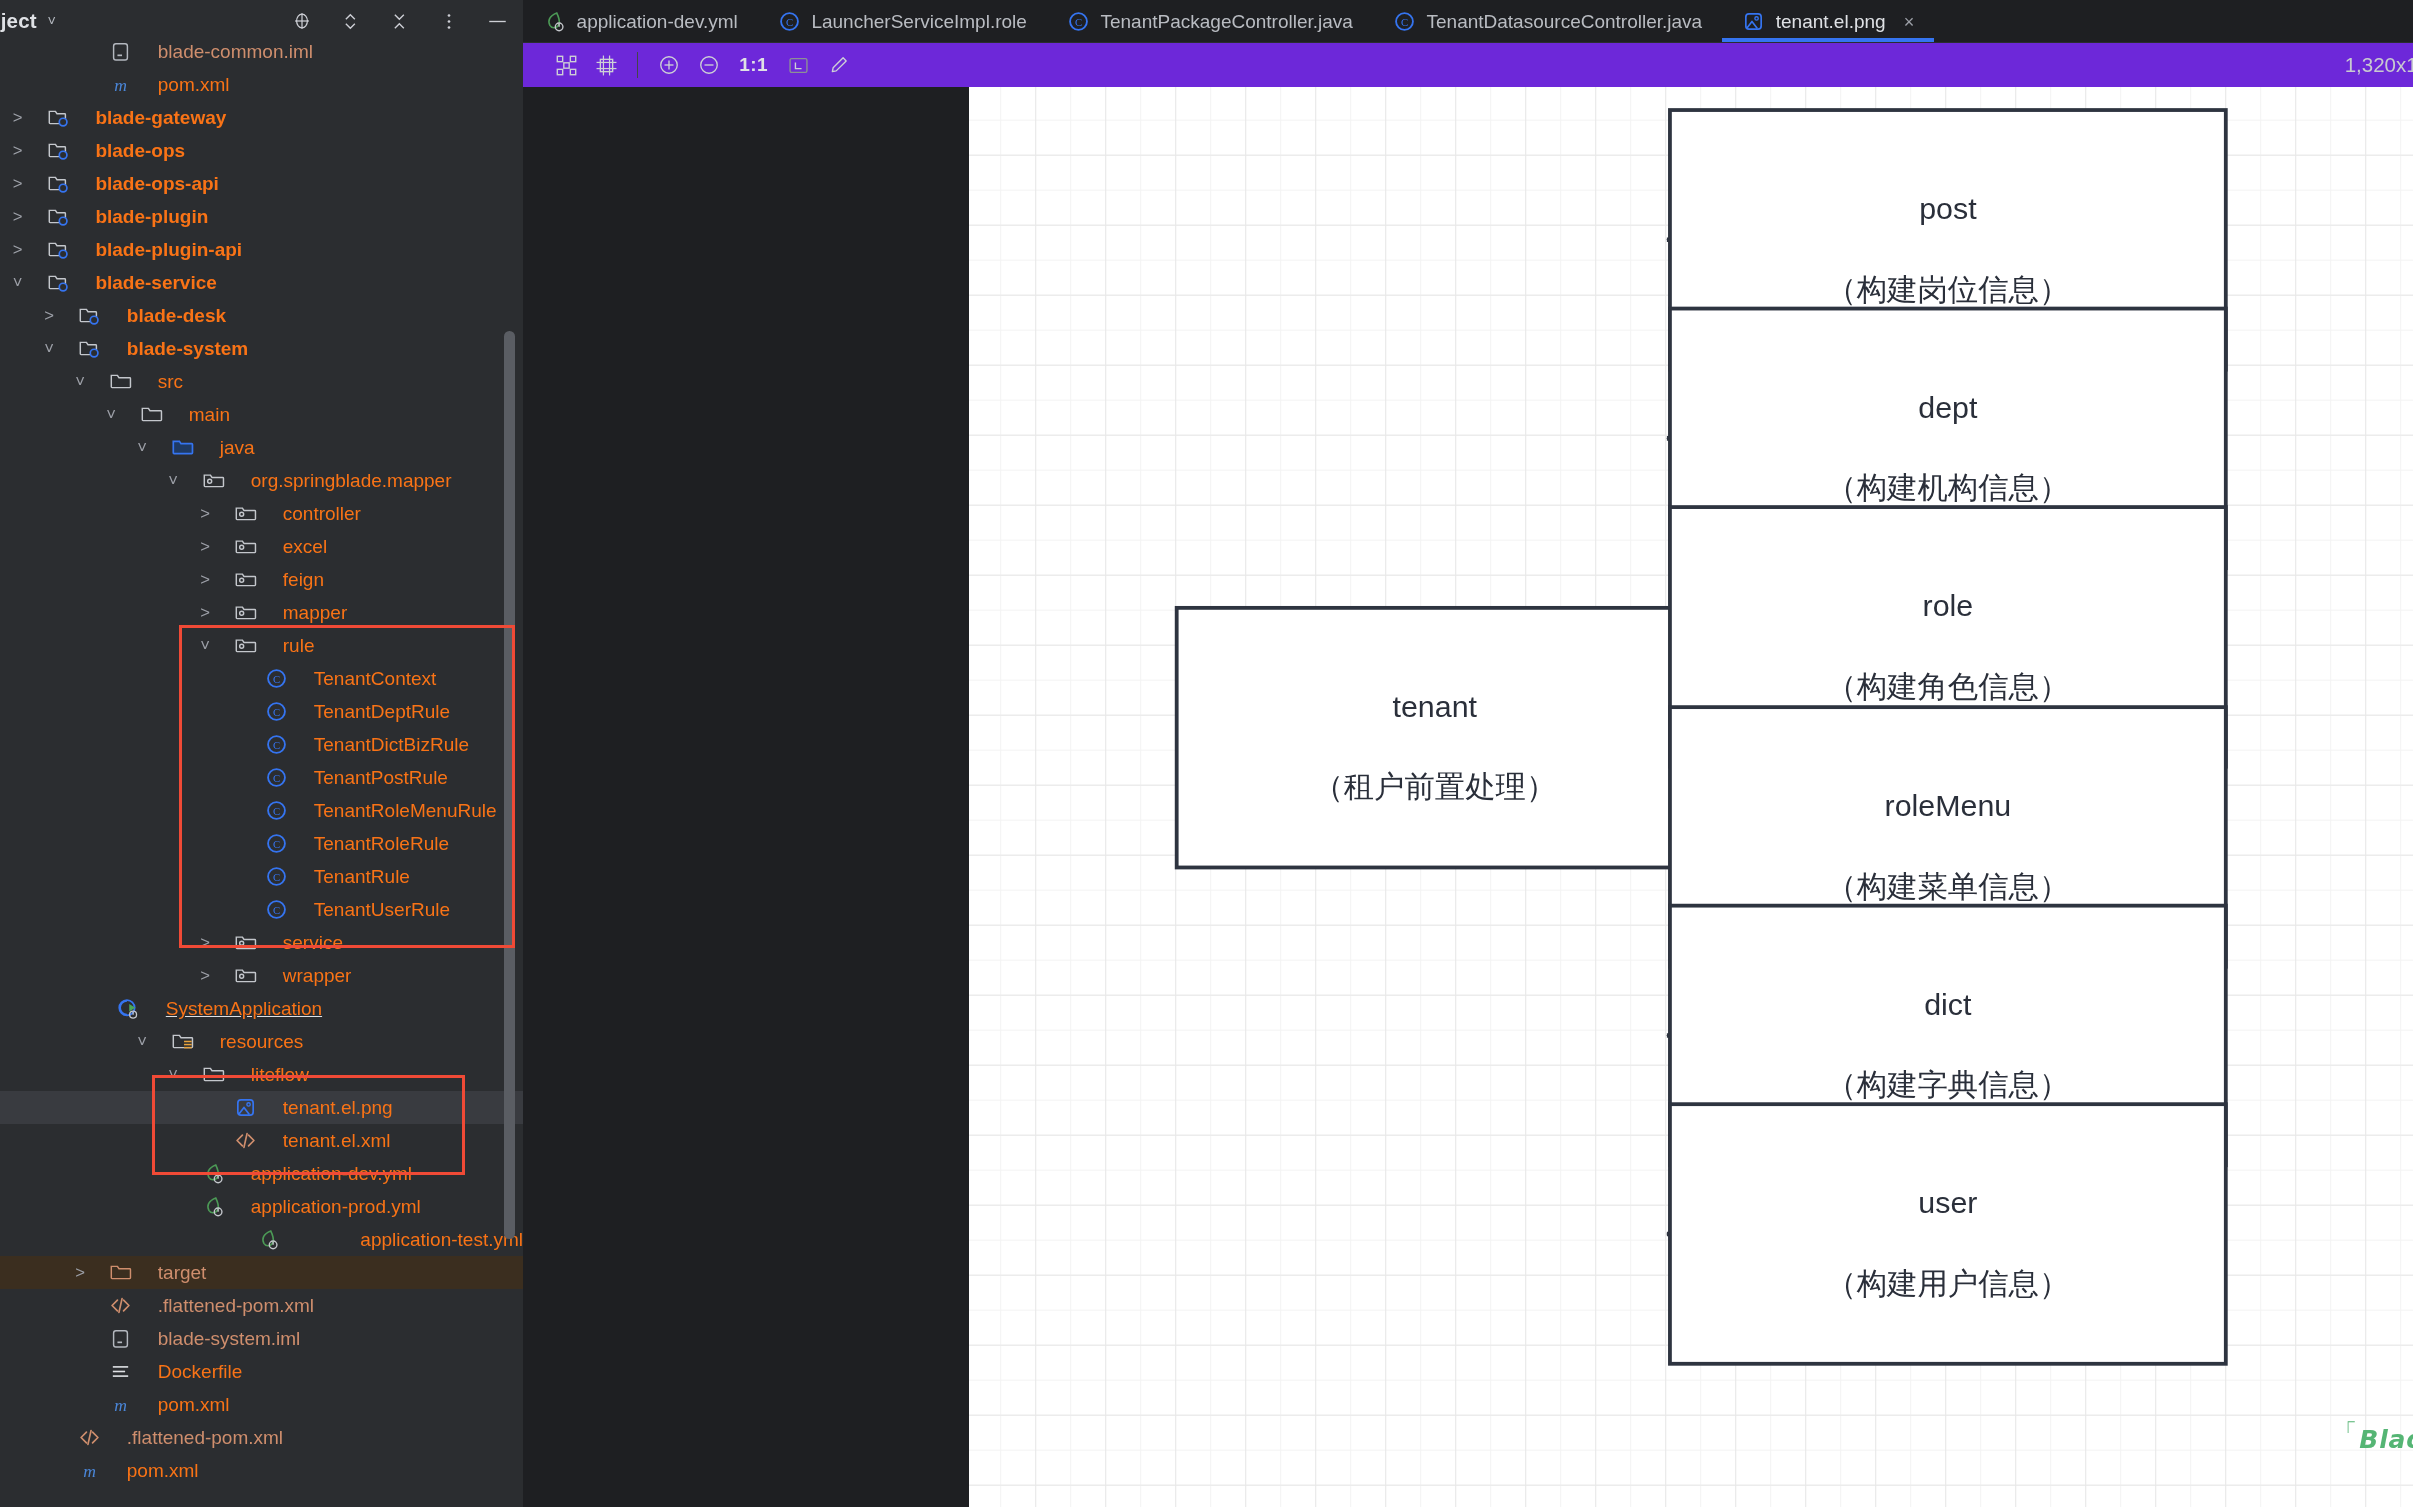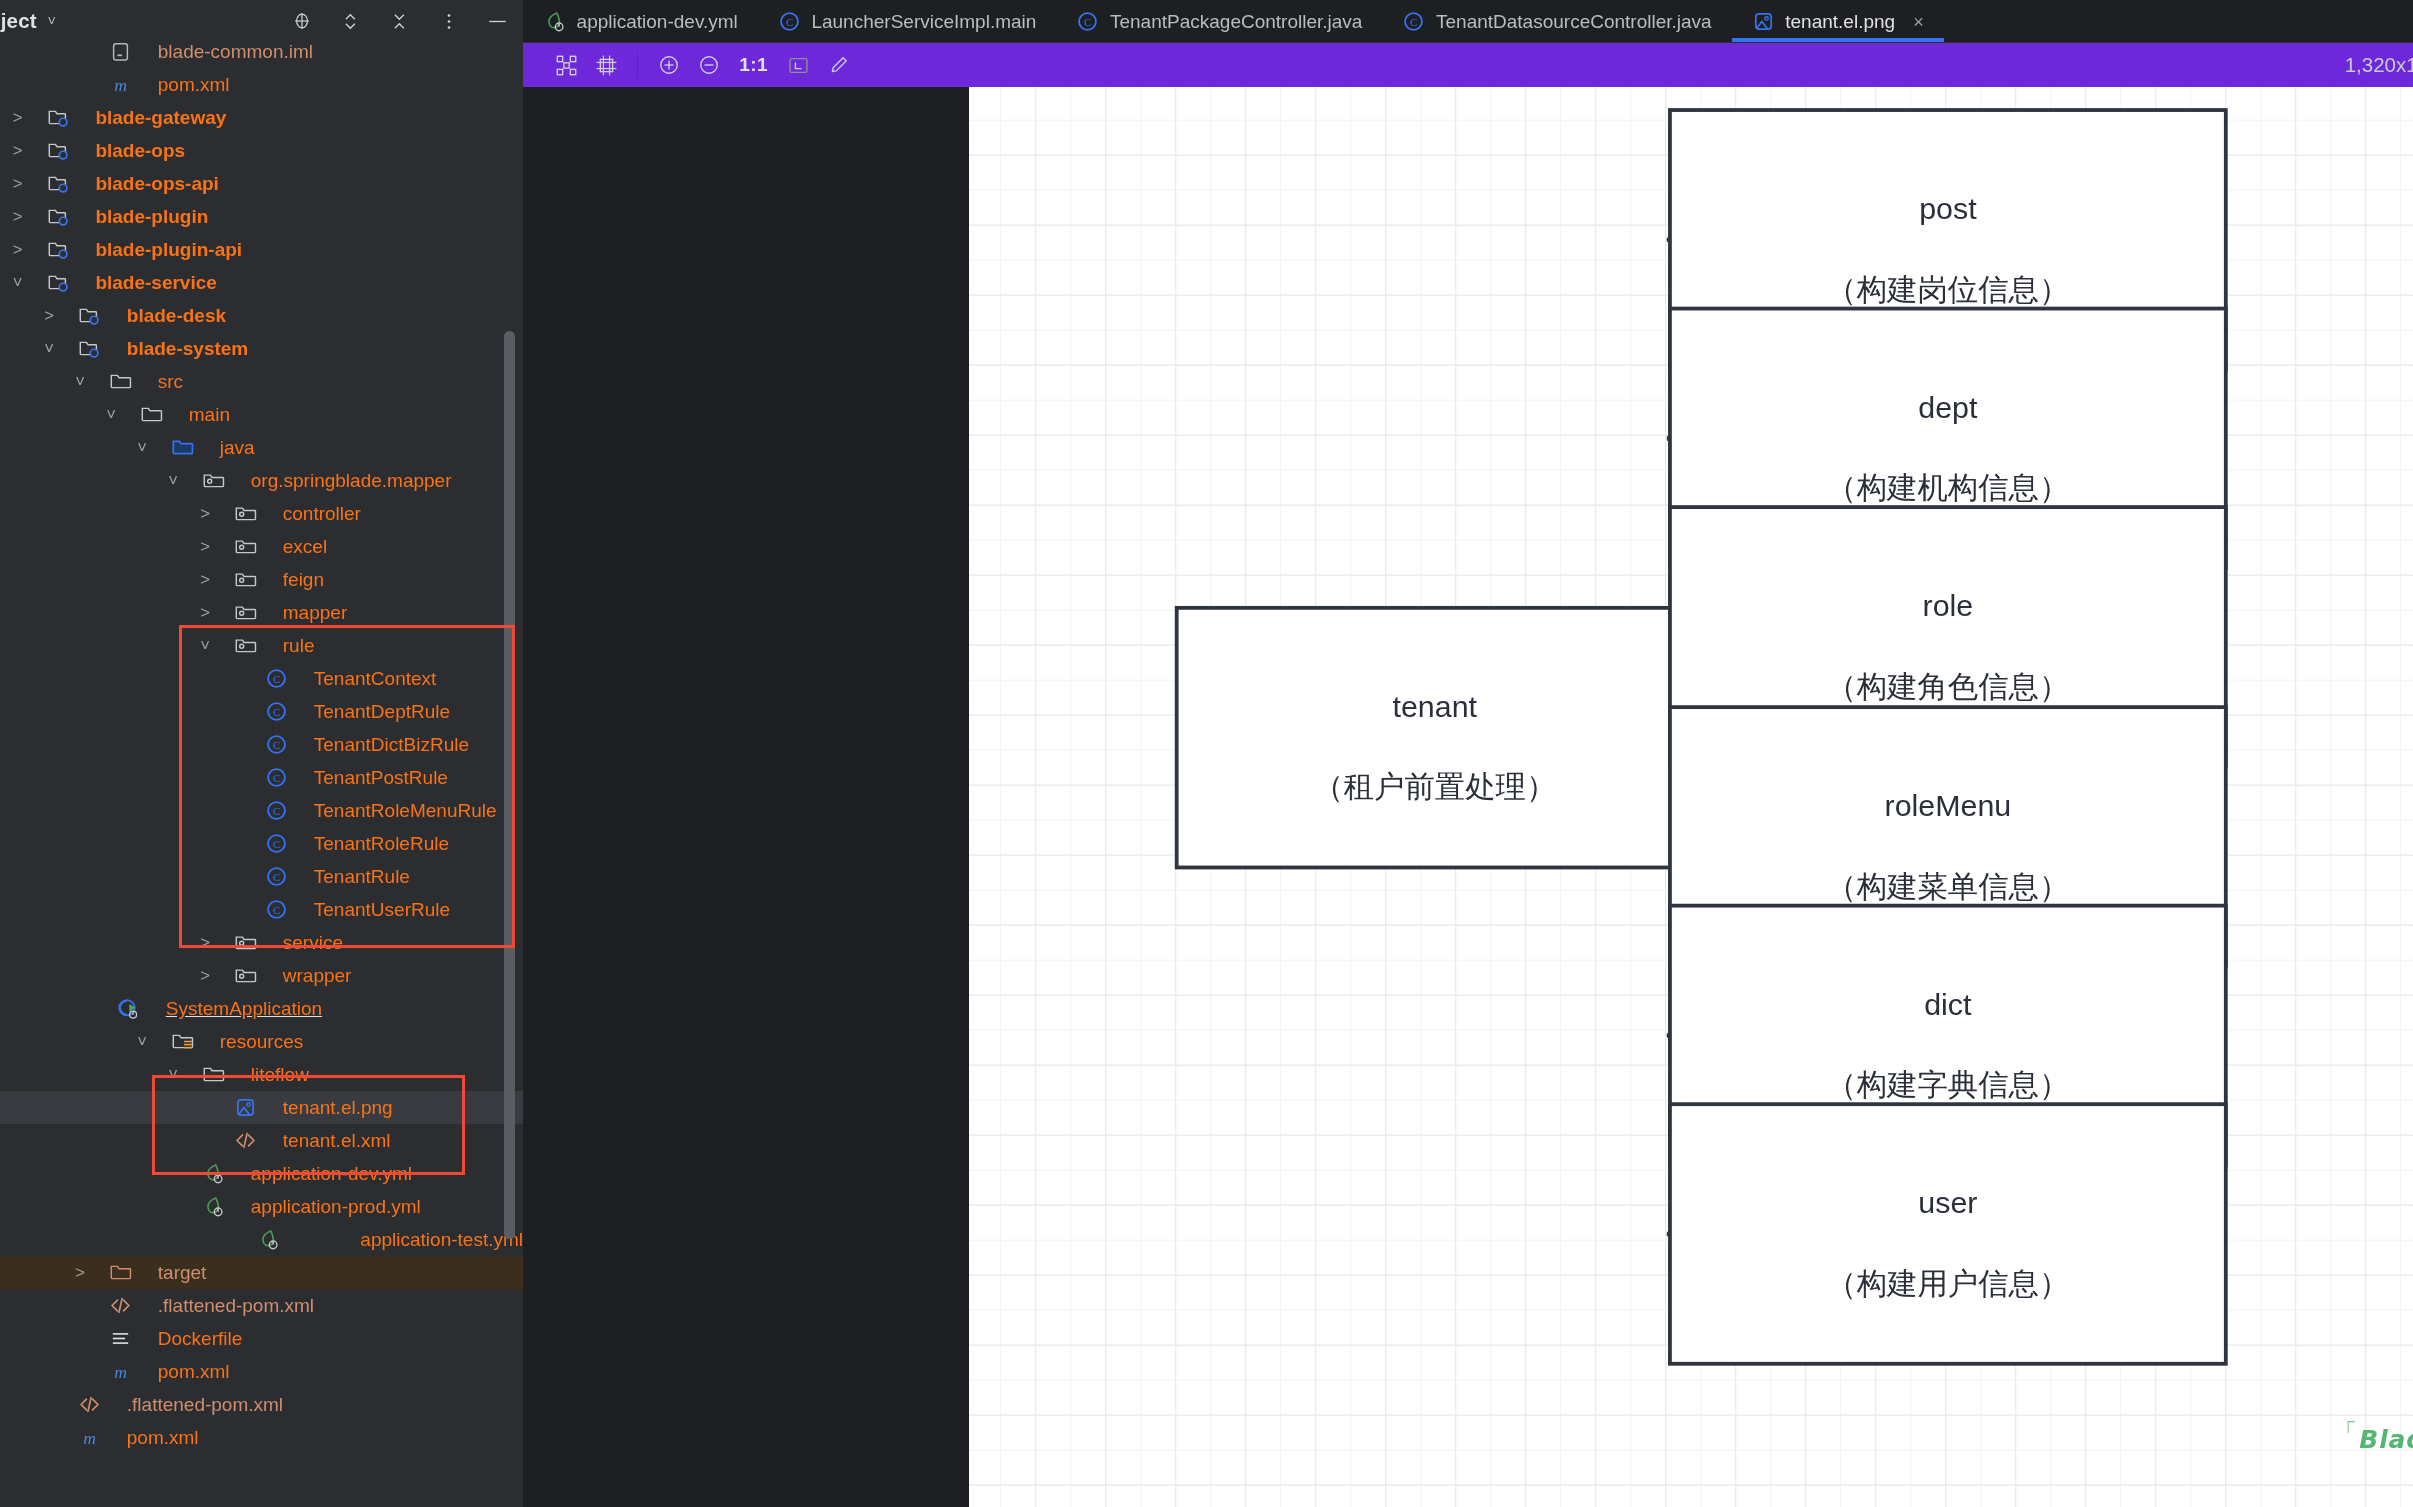--- a/index.html
+++ b/index.html
@@ -597,20 +597,30 @@
               <polyline points="19,8 26,15 19,22" fill="none" stroke="#cf8e6d" stroke-width="2.2" stroke-linecap="round" stroke-linejoin="round"></polyline>
               <line x1="17" y1="6" x2="13" y2="24" stroke="#cf8e6d" stroke-width="2.2" stroke-linecap="round"></line>
             </svg>
           </span>
           <span class="lbl c-orange">.flattened-pom.xml</span>
         </div>
         <div class="row" style="padding-left: 70px;">
           <span class="arrow empty">˃</span>
           <span class="ic">
             <svg width="23" height="23" viewBox="0 0 30 30">
+              <rect x="6" y="5" width="18" height="21" rx="3" fill="none" stroke="#b4b8bf" stroke-width="1.9"></rect>
+              <line x1="11" y1="20" x2="17" y2="20" stroke="#b4b8bf" stroke-width="2.2"></line>
+            </svg>
+          </span>
+          <span class="lbl c-orange">blade-system.iml</span>
+        </div>
+        <div class="row" style="padding-left: 70px;">
+          <span class="arrow empty">˃</span>
+          <span class="ic">
+            <svg width="23" height="23" viewBox="0 0 30 30">
               <line x1="5" y1="9" x2="25" y2="9" stroke="#dfe1e5" stroke-width="2.1"></line>
               <line x1="5" y1="15" x2="21" y2="15" stroke="#dfe1e5" stroke-width="2.1"></line>
               <line x1="5" y1="21" x2="25" y2="21" stroke="#dfe1e5" stroke-width="2.1"></line>
             </svg>
           </span>
           <span class="lbl c-default">Dockerfile</span>
         </div>
         <div class="row" style="padding-left: 70px;">
           <span class="arrow empty">˃</span>
           <span class="ic">
@@ -660,21 +670,21 @@
           </span>
           <span>application-dev.yml</span>
         </div>
         <div class="tab">
           <span class="tab-ic">
             <svg width="23" height="23" viewBox="0 0 30 30" style="font-size:25px">
               <circle cx="15" cy="15" r="11" fill="none" stroke="#3574f0" stroke-width="2.4"></circle>
               <text x="15" y="21" font-size="14" font-family="Liberation Serif, serif" text-anchor="middle" fill="#3574f0">C</text>
             </svg>
           </span>
-          <span>LauncherServiceImpl.main</span>
+          <span>LauncherServiceImpl.role</span>
         </div>
         <div class="tab">
           <span class="tab-ic">
             <svg width="23" height="23" viewBox="0 0 30 30" style="font-size:25px">
               <circle cx="15" cy="15" r="11" fill="none" stroke="#3574f0" stroke-width="2.4"></circle>
               <text x="15" y="21" font-size="14" font-family="Liberation Serif, serif" text-anchor="middle" fill="#3574f0">C</text>
             </svg>
           </span>
           <span>TenantPackageController.java</span>
         </div>

